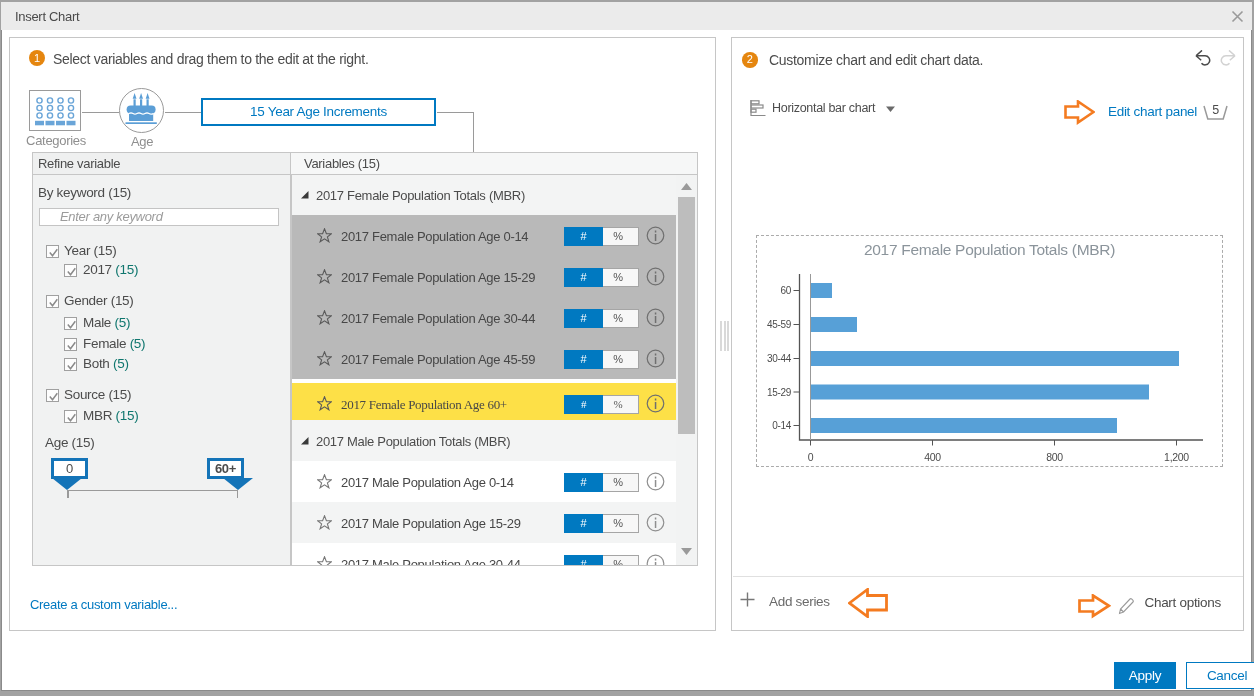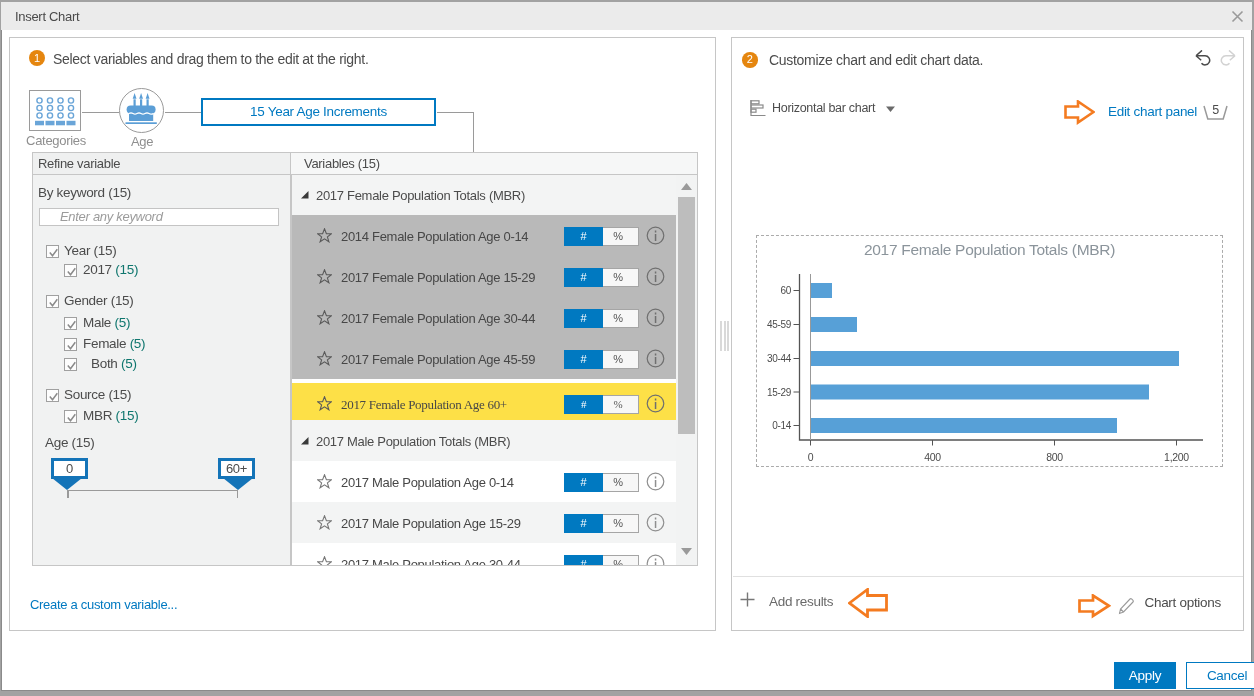--- a/index.html
+++ b/index.html
@@ -155,21 +155,21 @@
             </svg>
           </span>
           <span style="position:absolute; left:50px; white-space:nowrap;">Female <span class="blue">(5)</span></span>
         </div>
       <div class="cbrow" style="left:0px; top:181px;">
           <span class="cb" style="left:31px; top:2px;">
             <svg width="13" height="13">
               <path d="M2.8,6.5 l2.7,3.2 l4.8,-6.5" stroke="#8a8a8a" stroke-width="1.5" fill="none"></path>
             </svg>
           </span>
-          <span style="position:absolute; left:58px; white-space:nowrap;text-align:right;">Both <span class="blue">(5)</span></span>
+          <span style="position:absolute; left:50px; white-space:nowrap;text-align:right;">Both <span class="blue">(5)</span></span>
         </div>
 
       <div class="cbrow" style="left:0px; top:212px;">
           <span class="cb" style="left:12.5px; top:1.5px;">
             <svg width="13" height="13">
               <path d="M2.8,6.5 l2.7,3.2 l4.8,-6.5" stroke="#8a8a8a" stroke-width="1.5" fill="none"></path>
             </svg>
           </span>
           <span style="position:absolute; left:31px; white-space:nowrap;">Source (15)</span>
         </div>
@@ -180,41 +180,41 @@
             </svg>
           </span>
           <span style="position:absolute; left:50px; white-space:nowrap;">MBR <span class="blue">(15)</span></span>
         </div>
 
       <div class="abs" style="left:12px; top:260px; font-size:13.5px;">Age (15)</div>
 
       <div class="abs" style="left:0; top:283px; width:259px; height:60px;">
         <div class="sliderbox" style="left:18px;">0</div>
         <div class="sliderptr" style="left:19px; border-left-width:15px; border-right-width:15px;"></div>
-        <div class="sliderbox" style="left:185px;">60+</div>
+        <div class="sliderbox" style="left:174px;font-weight:bold;">60+</div>
         <div class="sliderptr" style="left:189.5px; border-left-width:15px; border-right-width:15px;"></div>
         <div class="abs" style="left:34px; top:31.5px; width:171px; height:1.5px; background:#9a9a9a;"></div>
         <div class="abs" style="left:34px; top:31.5px; width:1.5px; height:8px; background:#9a9a9a;"></div>
         <div class="abs" style="left:203.5px; top:31.5px; width:1.5px; height:8px; background:#9a9a9a;"></div>
       </div>
     </div>
 
     <div id="varbody">
       <div class="ghdr" style="top:0px; height:40px;">
         <svg class="abs" style="left:9px; top:16px;" width="8" height="8">
             <polygon points="0,7.5 7.5,7.5 7.5,0" fill="#3a3a3a"></polygon>
           </svg>
         <div class="ghdrtxt" style="top:13px;">2017 Female Population Totals (MBR)</div>
       </div>
 
       <div class="row" style="top:40px; background:#b9b9b9;">
         <svg class="abs" style="left:25px; top:13px;" width="15" height="15">
             <polygon points="7.5,0.8 9.4,5.7 14.4,5.7 10.4,8.9 11.9,13.8 7.5,10.8 3.1,13.8 4.6,8.9 0.6,5.7 5.6,5.7" fill="none" stroke="#5a5a5a" stroke-width="1.1"></polygon>
           </svg>
-        <div class="rowtxt">2014 Female Population Age 0-14</div>
+        <div class="rowtxt">2017 Female Population Age 0-14</div>
         <div class="toggle">
             <span class="num">#</span>
             <span class="pct">%</span>
           </div>
         <svg class="abs" style="left:354px; top:10.5px;" width="19" height="19">
             <circle cx="9.5" cy="9.5" r="8.3" fill="none" stroke="#6f6f6f" stroke-width="1.2"></circle>
             <rect x="8.8" y="8" width="1.5" height="7" fill="#6f6f6f"></rect>
             <rect x="8.8" y="4.5" width="1.5" height="2" fill="#6f6f6f"></rect>
           </svg>
       </div>
@@ -417,21 +417,21 @@
           <text x="419.5" y="224.5" text-anchor="middle">1,200</text>
         </g>
       </svg>
     </div>
 
     <div class="abs" style="left:1px; top:538px; width:510px; height:1px; background:#e0e0e0;"></div>
 
     <svg class="abs" style="left:8px; top:554px;" width="15" height="15">
         <path d="M7.5,0.5 L7.5,14.5 M0.5,7.5 L14.5,7.5" stroke="#777" stroke-width="1.4"></path>
       </svg>
-    <div class="abs" style="left:37px; top:556px; font-size:13.5px; color:#6a6a6a;">Add results</div>
+    <div class="abs" style="left:37px; top:556px; font-size:13.5px; color:#6a6a6a;">Add series</div>
     <svg class="abs" style="left:116px; top:550px;" width="40" height="30">
         <polygon points="19.5,1.5 19.5,7.5 38.5,7.5 38.5,22 19.5,22 19.5,28.5 1.5,15" fill="#fff" stroke="#f47b20" stroke-width="2.8"></polygon>
       </svg>
 
     <svg class="abs" style="left:345.5px; top:556px;" width="33" height="25">
         <polygon points="1.5,6.5 15,6.5 15,1.5 31,11.75 15,22 15,17.5 1.5,17.5" fill="#fff" stroke="#f47b20" stroke-width="2.7"></polygon>
       </svg>
     <svg class="abs" style="left:386px; top:559px;" width="17" height="18">
         <path d="M1.5,16.5 L2.5,12 L12,2 Q12.8,1.2 13.8,2.2 L14.8,3.2 Q15.8,4.2 15,5 L5.5,15 Z M2.5,12 L5.5,15" stroke="#9a9a9a" stroke-width="1.1" fill="none"></path>
       </svg>

